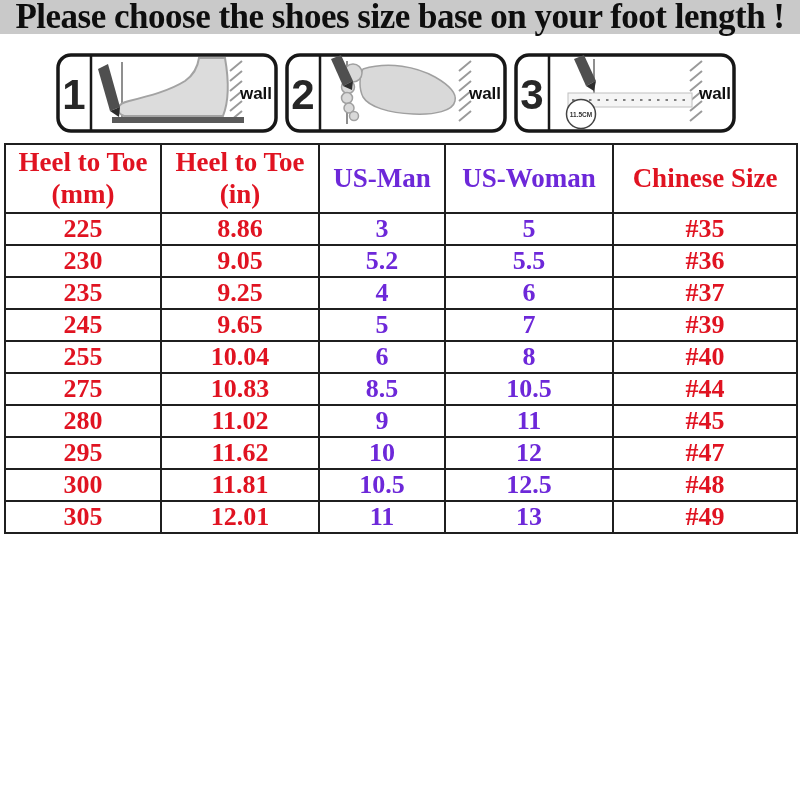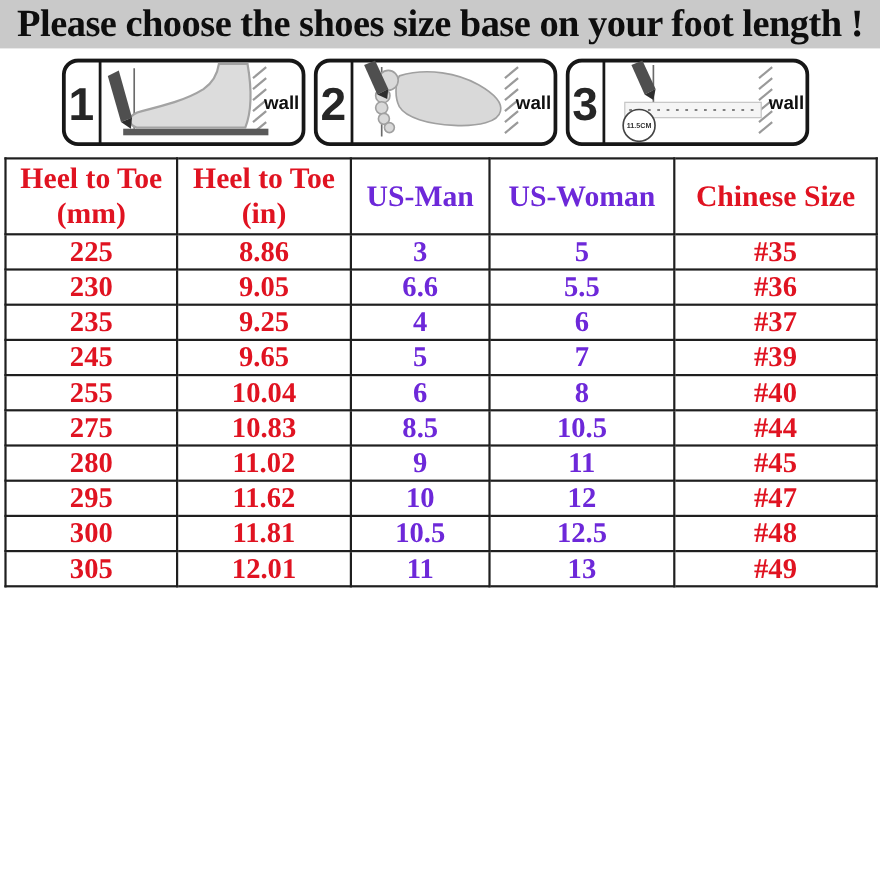--- a/index.html
+++ b/index.html
@@ -1,20 +1,20 @@
 <!DOCTYPE html>
 <html><head>
 <meta charset="utf-8">
 <style>
   * { margin:0; padding:0; box-sizing:border-box; }
   html,body { width:800px; height:800px; background:#ffffff; overflow:hidden; }
   body { font-family:"Liberation Serif", serif; position:relative; }
 
   .banner {
-    position:absolute; top:0; left:0; width:800px; height:44px;
+    position:absolute; top:0; left:0; width:800px; height:34px;
     background:#c9c9c9;
     display:flex; align-items:center; justify-content:center;
     font-size:35px; font-weight:bold; color:#0e0e0e;
     letter-spacing:-0.5px; white-space:nowrap;
   }
 
   .panels {
     position:absolute; top:53px; left:56px; width:688px; height:80px;
     display:flex; gap:7px;
   }
@@ -155,21 +155,21 @@
     <tr>
       <td class="c-red">225</td>
       <td class="c-red">8.86</td>
       <td class="c-black">3</td>
       <td class="c-black">5</td>
       <td class="c-red">#35</td>
     </tr>
     <tr>
       <td class="c-red">230</td>
       <td class="c-red">9.05</td>
-      <td class="c-black">6.6</td>
+      <td class="c-black">5.2</td>
       <td class="c-black">5.5</td>
       <td class="c-red">#36</td>
     </tr>
     <tr>
       <td class="c-red">235</td>
       <td class="c-red">9.25</td>
       <td class="c-black">4</td>
       <td class="c-black">6</td>
       <td class="c-red">#37</td>
     </tr>

